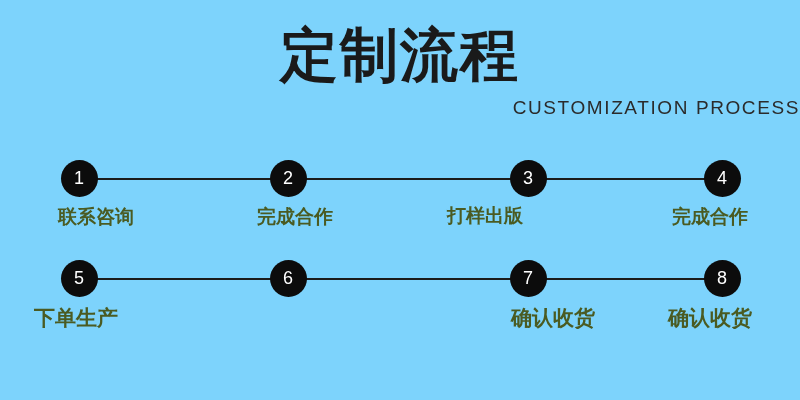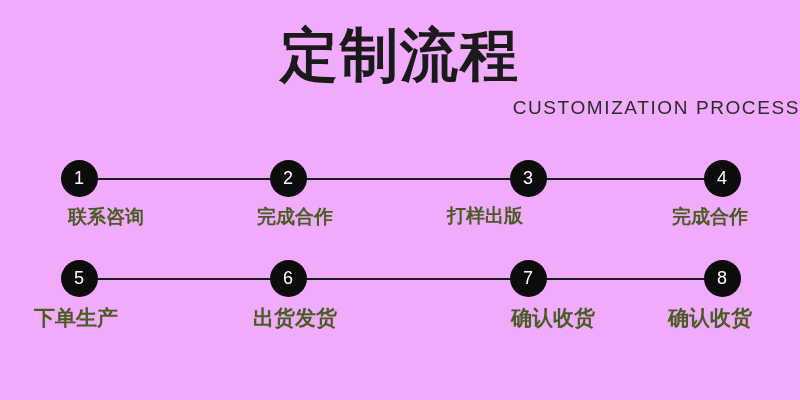--- a/index.html
+++ b/index.html
@@ -13,21 +13,21 @@
     background: #ffffff;
     font-family: "Liberation Sans", "DejaVu Sans", sans-serif;
     overflow: hidden;
     position: relative;
   }
 
   #page {
     position: relative;
     width: 800px;
     height: 400px;
-    background: #f0abfc;
+    background: #7dd3fc;
   }
 
   
   .header {
     position: absolute;
     left: 0;
     top: 22px;
     width: 800px;
     text-align: center;
   }
@@ -136,21 +136,21 @@
       <div class="node" style="left:288px;">
         <span class="node-num">2</span>
       </div>
       <div class="node" style="left:528px;">
         <span class="node-num">3</span>
       </div>
       <div class="node" style="left:722px;">
         <span class="node-num">4</span>
       </div>
 
-      <div class="node-label" style="left:106px;">联系咨询</div>
+      <div class="node-label" style="left:96px;">联系咨询</div>
       <div class="node-label" style="left:295px;">完成合作</div>
       <div class="node-label" style="left:485px;font-family:Liberation Serif, serif;">打样出版</div>
       <div class="node-label" style="left:710px;">完成合作</div>
     </div>
 
     <div class="step-row row-2">
       <div class="rail" style="left:79px;  width:209px;"></div>
       <div class="rail" style="left:288px; width:240px;"></div>
       <div class="rail" style="left:528px; width:194px;"></div>
 
@@ -161,19 +161,18 @@
         <span class="node-num">6</span>
       </div>
       <div class="node" style="left:528px;">
         <span class="node-num">7</span>
       </div>
       <div class="node" style="left:722px;">
         <span class="node-num">8</span>
       </div>
 
       <div class="node-label" style="left:76px;">下单生产</div>
-      <div class="node-label" style="left:295px;">出货发货</div>
       <div class="node-label" style="left:515px;text-align:right;">确认收货</div>
       <div class="node-label" style="left:710px;">确认收货</div>
     </div>
 
   </div>
 </div>
 
 </body></html>

